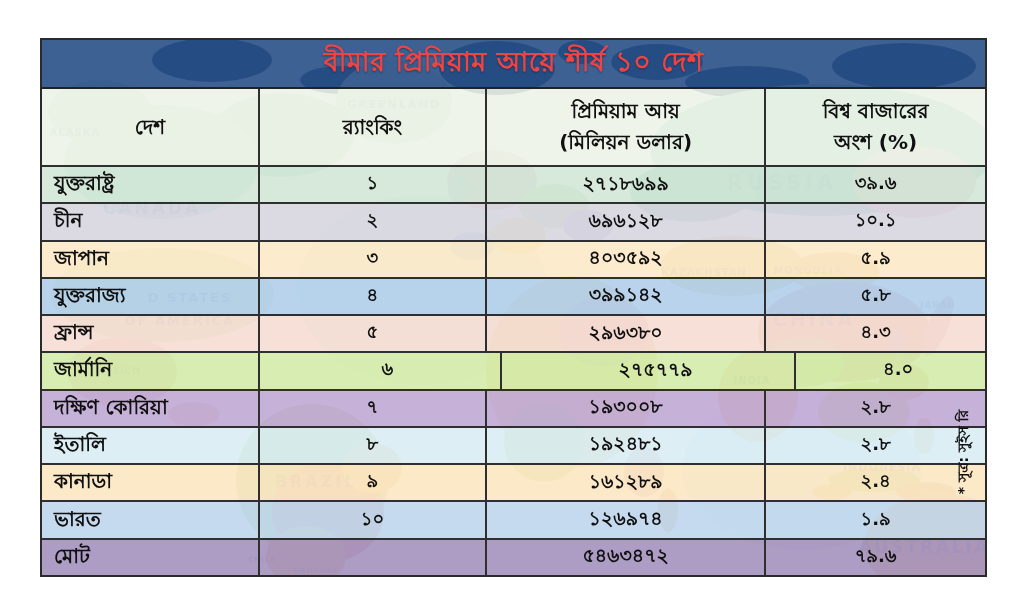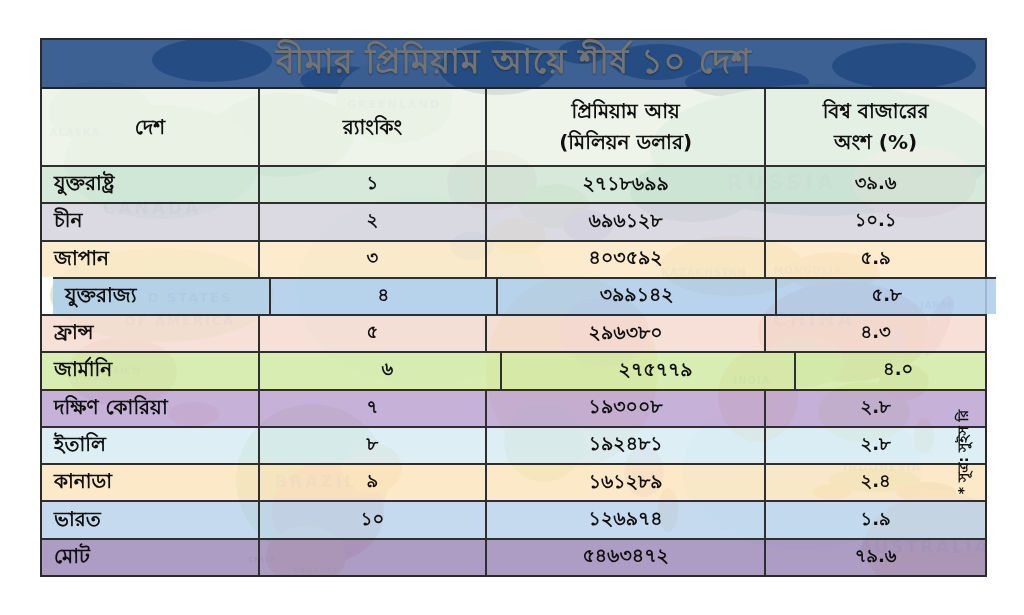--- a/index.html
+++ b/index.html
@@ -5,21 +5,21 @@
   html,body{margin:0;padding:0;background:#ffffff;width:1024px;height:615px;overflow:hidden;
     font-family:"DejaVu Sans","Liberation Sans",sans-serif;}
   .stage{position:relative;width:1024px;height:615px;background:#ffffff;}
   .table-wrap{position:absolute;left:40px;top:38px;width:947px;height:539px;
     border:2px solid #2a2a2a;box-sizing:border-box;background:#ffffff;}
   svg.map{position:absolute;left:0;top:0;width:100%;height:100%;z-index:0;}
   .overlay{position:absolute;left:0;top:0;width:100%;height:100%;z-index:1;
     display:flex;flex-direction:column;}
   .titlebar{height:47px;flex:0 0 47px;background:rgba(40,80,135,0.9);
     border-bottom:2px solid #222;display:flex;align-items:center;justify-content:center;}
-  .titlebar span{color:#737373;font-size:34px;font-weight:700;letter-spacing:.5px;
+  .titlebar span{color:#ef4444;font-size:27px;font-weight:700;letter-spacing:.5px;
     text-shadow:0 1px 2px rgba(0,0,0,.35);}
   .row{display:flex;flex-direction:row;width:100%;box-sizing:border-box;}
   .header-row{flex:0 0 76px;background:rgba(236,243,231,0.9);}
   .data-row{flex:1 1 auto;border-top:2px solid #2f2f2f;}
   .cell{box-sizing:border-box;display:flex;align-items:center;justify-content:center;
     color:#101010;font-weight:700;overflow:hidden;}
   .col-country{width:23.1%;border-right:2px solid #2f2f2f;justify-content:flex-start;
     padding-left:12px;font-size:20px;}
   .col-rank{width:24.1%;border-right:2px solid #2f2f2f;font-size:18px;}
   .col-premium{width:29.6%;border-right:2px solid #2f2f2f;font-size:19px;}
@@ -146,21 +146,21 @@
         <div class="cell col-rank">২</div>
         <div class="cell col-premium">৬৯৬১২৮</div>
         <div class="cell col-share">১০.১</div>
       </div>
       <div class="row data-row" style="background: rgba(251, 232, 198, 0.87);">
         <div class="cell col-country">জাপান</div>
         <div class="cell col-rank">৩</div>
         <div class="cell col-premium">৪০৩৫৯২</div>
         <div class="cell col-share">৫.৯</div>
       </div>
-      <div class="row data-row" style="background: rgba(175, 205, 233, 0.87); margin-left: 11px;">
+      <div class="row data-row" style="background: rgba(175, 205, 233, 0.87);">
         <div class="cell col-country">যুক্তরাজ্য</div>
         <div class="cell col-rank">৪</div>
         <div class="cell col-premium">৩৯৯১৪২</div>
         <div class="cell col-share">৫.৮</div>
       </div>
       <div class="row data-row" style="background: rgba(245, 219, 209, 0.87);">
         <div class="cell col-country">ফ্রান্স</div>
         <div class="cell col-rank">৫</div>
         <div class="cell col-premium">২৯৬৩৮০</div>
         <div class="cell col-share">৪.৩</div>

